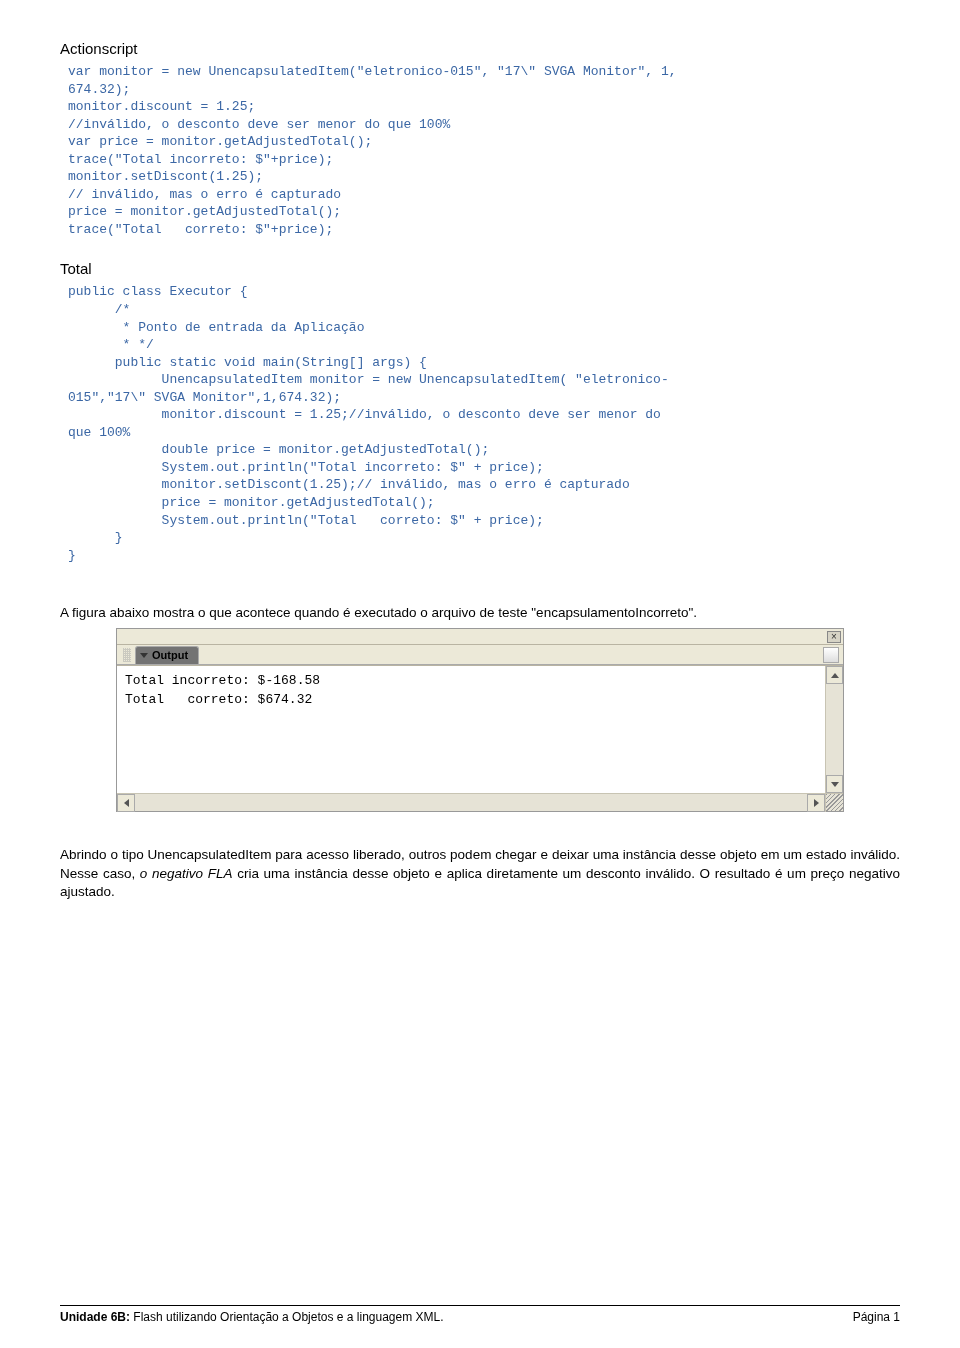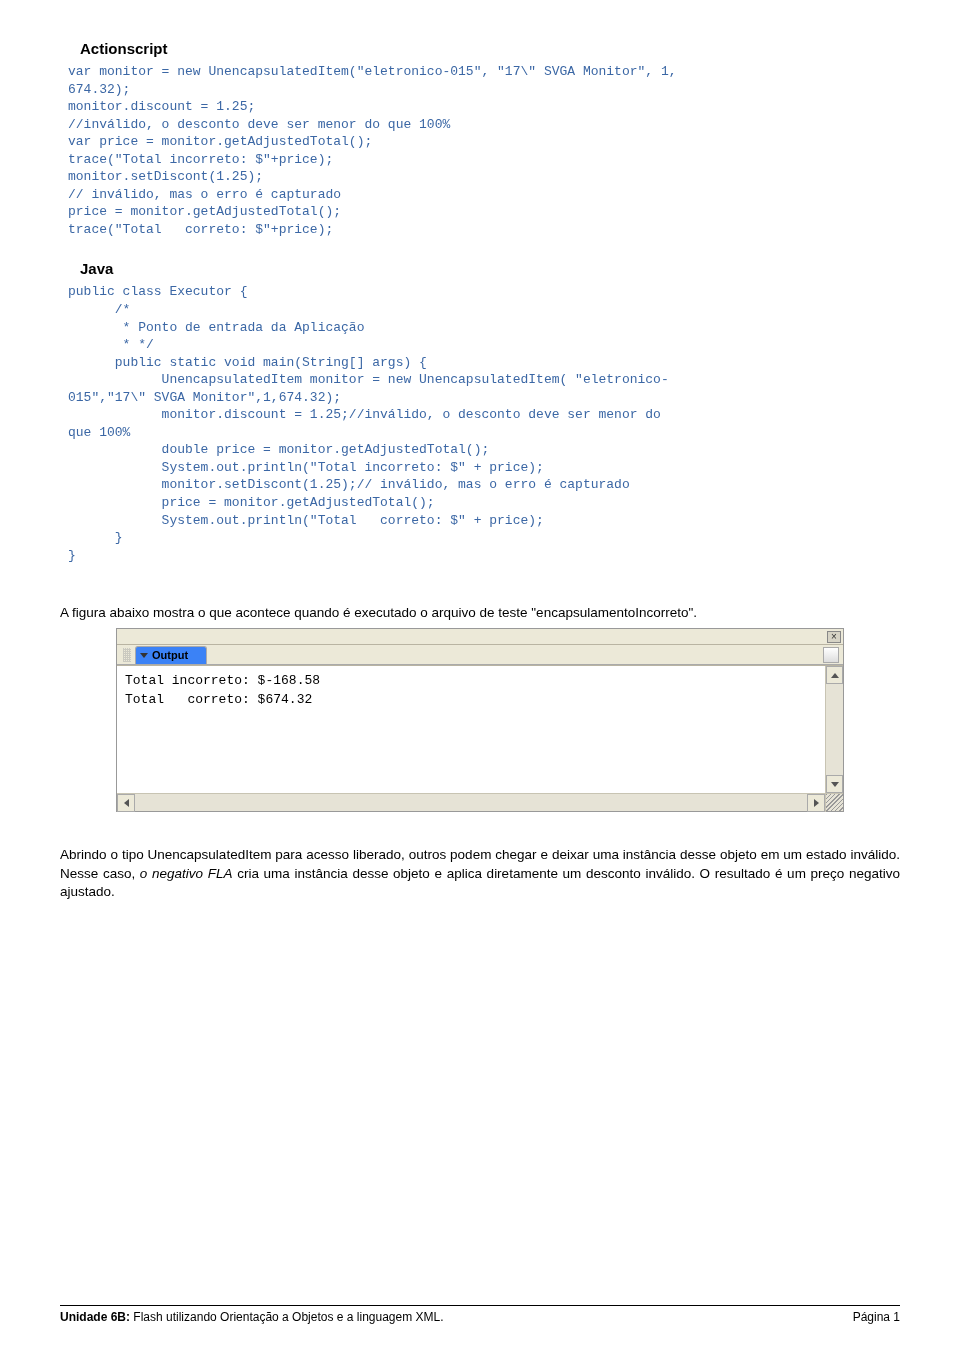--- a/index.html
+++ b/index.html
@@ -7,25 +7,24 @@
     width: 960px;
     height: 1348px;
     background: #fff;
     font-family: Verdana, Geneva, sans-serif;
     font-size: 13px;
     color: #000;
     padding: 40px 60px 40px 60px;
     position: relative;
   }
   .section-title {
-    font-weight: bold;
+    font-weight: normal;
     font-size: 15px;
     margin-bottom: 6px;
     color: #000;
-    margin-left: 20px;
   }
   .code-block {
     font-family: "Courier New", Courier, monospace;
     font-size: 13px;
     line-height: 1.35;
     white-space: pre;
     color: #3b67a5;
     margin-left: 8px;
     margin-bottom: 22px;
   }
@@ -80,22 +79,22 @@
   .grip {
     width: 8px; height: 14px;
     background: repeating-linear-gradient(90deg,#aaa 0 1px,transparent 1px 2px),
                 repeating-linear-gradient(0deg,#aaa 0 1px,transparent 1px 2px);
     opacity:.5;
   }
   .tab {
     display: flex;
     align-items: center;
     height: 18px;
-    padding: 0 18px 0 4px;
-    background: #3b82f6;
+    padding: 0 10px 0 4px;
+    background: #737373;
     border: 1px solid #aaa;
     border-bottom: none;
     border-radius: 3px 3px 0 0;
     font-weight: bold;
     font-size: 11px;
     gap: 4px;
   }
   .tri {
     width: 0; height: 0;
     border-left: 4px solid transparent;
@@ -190,21 +189,21 @@
 674.32);
 monitor.discount = 1.25;
 //inválido, o desconto deve ser menor do que 100%
 var price = monitor.getAdjustedTotal();
 trace("Total incorreto: $"+price);
 monitor.setDiscont(1.25);
 // inválido, mas o erro é capturado
 price = monitor.getAdjustedTotal();
 trace("Total   correto: $"+price);</div>
 
-<div class="section-title">Java</div>
+<div class="section-title">Total</div>
 <div class="code-block">public class Executor {
       /*
        * Ponto de entrada da Aplicação
        * */
       public static void main(String[] args) {
             UnencapsulatedItem monitor = new UnencapsulatedItem( "eletronico-
 015","17\" SVGA Monitor",1,674.32);
             monitor.discount = 1.25;//inválido, o desconto deve ser menor do
 que 100%
             double price = monitor.getAdjustedTotal();

